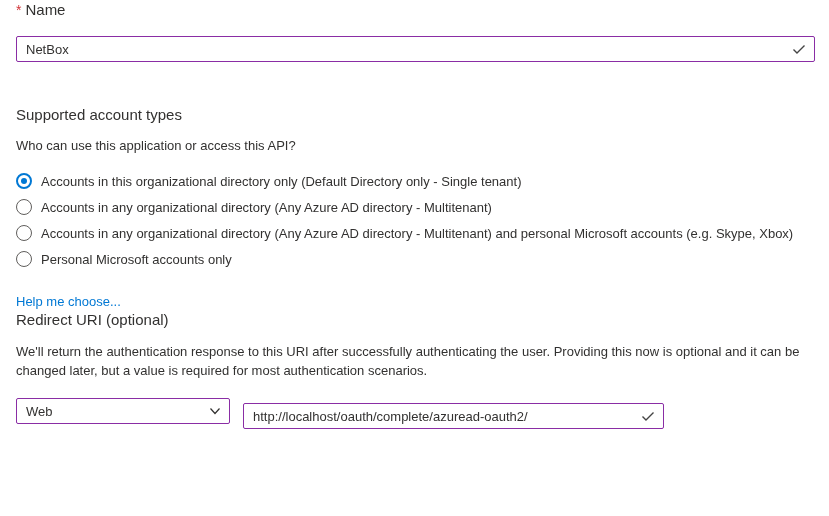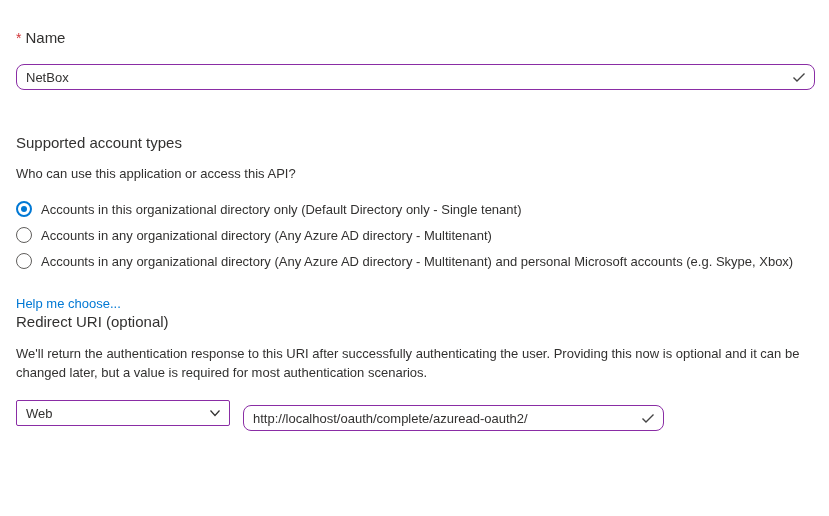--- a/index.html
+++ b/index.html
@@ -3,21 +3,21 @@
 <meta charset="utf-8">
 <style>
   * { box-sizing: border-box; margin: 0; padding: 0; }
   html, body {
     width: 829px; height: 516px;
     background: #ffffff;
     font-family: "Liberation Sans", "DejaVu Sans", sans-serif;
     color: #323130;
     overflow: hidden;
   }
-  .page { padding: 28px 14px 0 16px; width: 829px; }
+  .page { padding: 0 14px 0 16px; width: 829px; }
 
   .section-heading {
     font-size: 15px;
     font-weight: 400;
     color: #323130;
     line-height: 20px;
   }
   .required-star { color: #d13438; margin-right: 4px; font-size: 14px; }
 
   .desc {
@@ -29,21 +29,21 @@
   }
 
   .text-input-wrap {
     position: relative;
     margin-top: 16px;
     height: 26px;
   }
   .text-input {
     width: 100%; height: 26px;
     border: 1px solid #8a2da5;
-    border-radius: 8px;
+    border-radius: 2px;
     padding: 0 28px 0 9px;
     font-family: "Liberation Sans", "DejaVu Sans", sans-serif;
     font-size: 13px;
     color: #323130;
     outline: none;
     background: #fff;
   }
   .input-check {
     position: absolute; right: 8px; top: 5px;
     width: 16px; height: 16px;
@@ -152,20 +152,24 @@
       <span class="radio-label">Accounts in this organizational directory only (Default Directory only - Single tenant)</span>
     </div>
     <div class="radio-row">
       <span class="radio-circle"></span>
       <span class="radio-label">Accounts in any organizational directory (Any Azure AD directory - Multitenant)</span>
     </div>
     <div class="radio-row">
       <span class="radio-circle"></span>
       <span class="radio-label">Accounts in any organizational directory (Any Azure AD directory - Multitenant) and personal Microsoft accounts (e.g. Skype, Xbox)</span>
     </div>
+    <div class="radio-row">
+      <span class="radio-circle"></span>
+      <span class="radio-label">Personal Microsoft accounts only</span>
+    </div>
   </div>
 
   <a class="help-link">Help me choose...</a>
 
   
   <div class="section-heading redirect-heading">Redirect URI (optional)</div>
 
   <div class="desc">We'll return the authentication response to this URI after successfully authenticating the user. Providing this now is optional and it can be changed later, but a value is required for most authentication scenarios.</div>
 
   <div class="uri-row">

